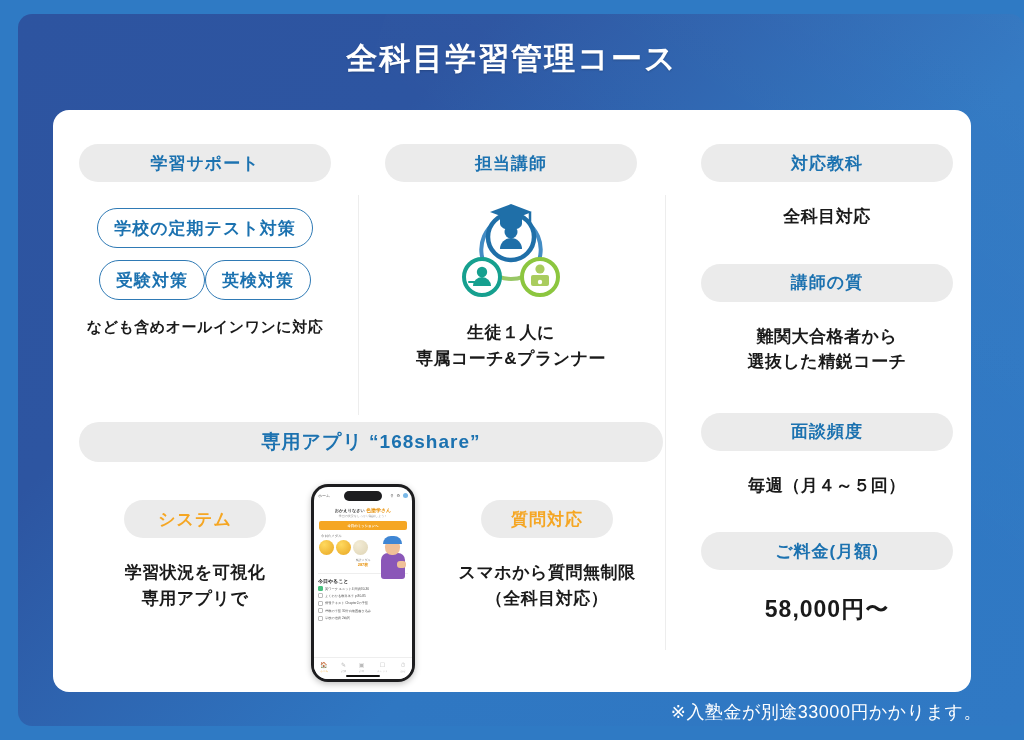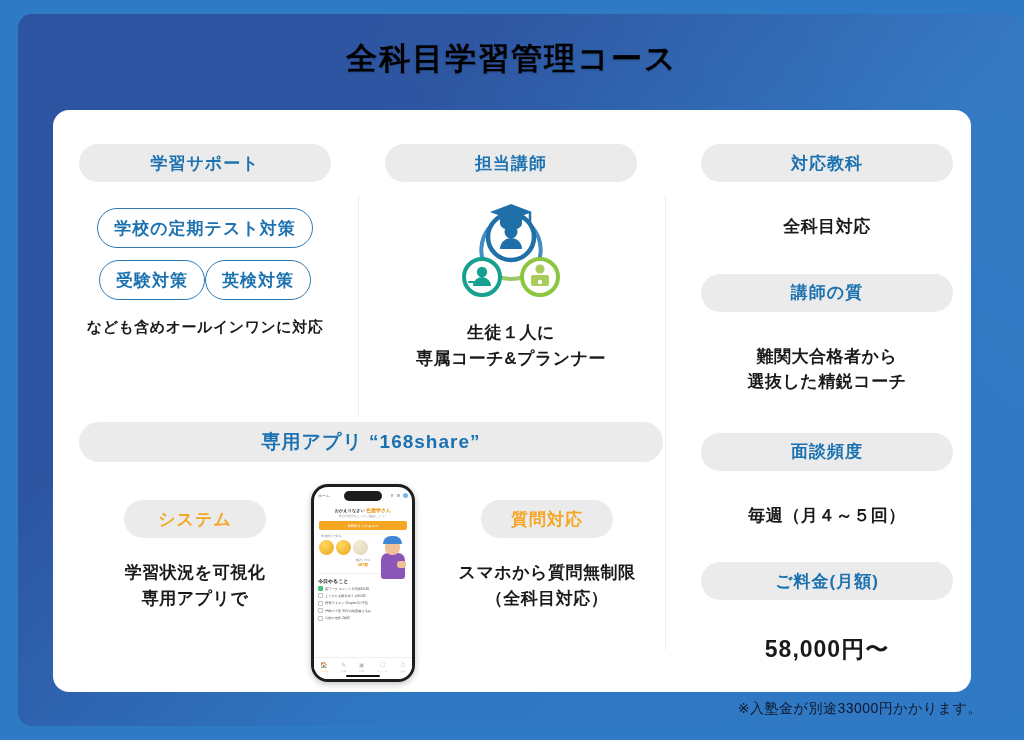--- a/index.html
+++ b/index.html
@@ -44,21 +44,21 @@
     pointer-events: none;
   }
 
   
   .title {
     position: absolute;
     left: 0;
     top: 38px;
     width: 1024px;
     text-align: center;
-    color: #000000;
+    color: #ffffff;
     font-size: 31px;
     font-weight: bold;
     letter-spacing: 2px;
     text-shadow: 0 1px 2px rgba(0,0,0,.18);
   }
 
   
   .card {
     position: absolute;
     left: 53px;
@@ -129,21 +129,21 @@
   
   .opill-stack { margin-top: 26px; display: flex; flex-direction: column; align-items: center; gap: 12px; }
   .opill-pair  { display: flex; justify-content: center; }
   .allinone    { margin-top: 16px; }
 
   
   .coach-icon { margin: 14px auto 0; display: block; }
   .coach-text { margin-top: 16px; }
 
   
-  .rc-text { margin-top: 32px; }
+  .rc-text { margin-top: 22px; }
   .rc-gap  { height: 34px; }
 
   
   .app-header {
     position: absolute;
     left: 26px;
     top: 312px;
     width: 584px;
     height: 40px;
     font-size: 19px;
@@ -270,22 +270,22 @@
   .tab-ico { font-size: 6px; color: #bbb; line-height: 1; }
   .tab-lbl { font-size: 2.6px; color: #bbb; margin-top: 1px; }
   .tab.active .tab-ico, .tab.active .tab-lbl { color: #f5a623; }
   .home-ind { position:absolute; left:50%; transform:translateX(-50%); bottom:2px; width:34px; height:1.6px; background:#111; border-radius:2px; }
 
   
   .footnote {
     position: absolute;
     right: 42px;
     top: 700px;
-    color: #0f172a;
-    font-size: 14px;
+    color: #ffffff;
+    font-size: 18px;
     letter-spacing: .5px;
   }
 </style>
 </head>
 <body>
 
 <div class="page">
   <div class="inner-panel">
     <div class="sheen"></div>
   </div>

